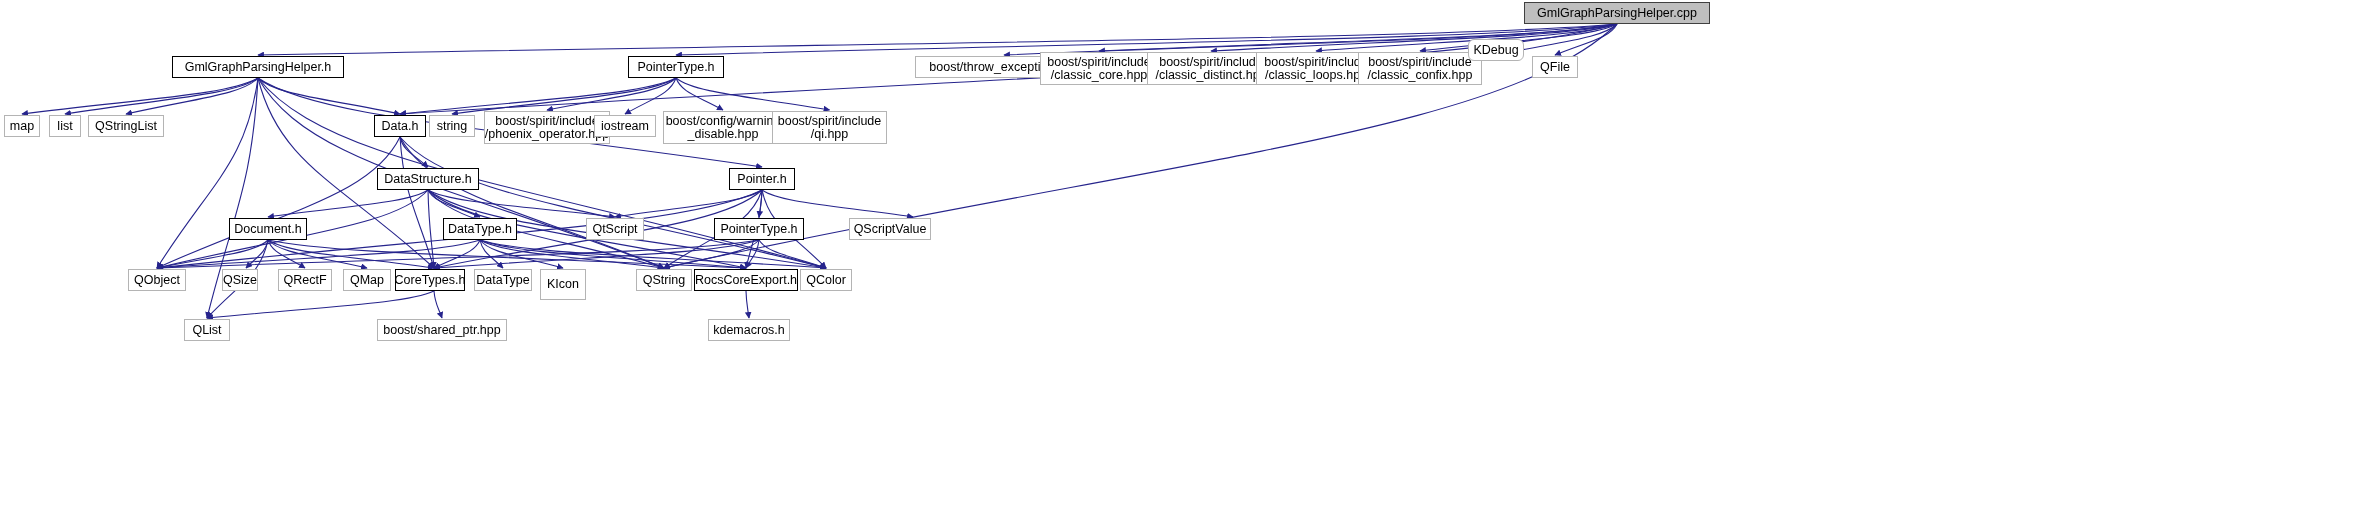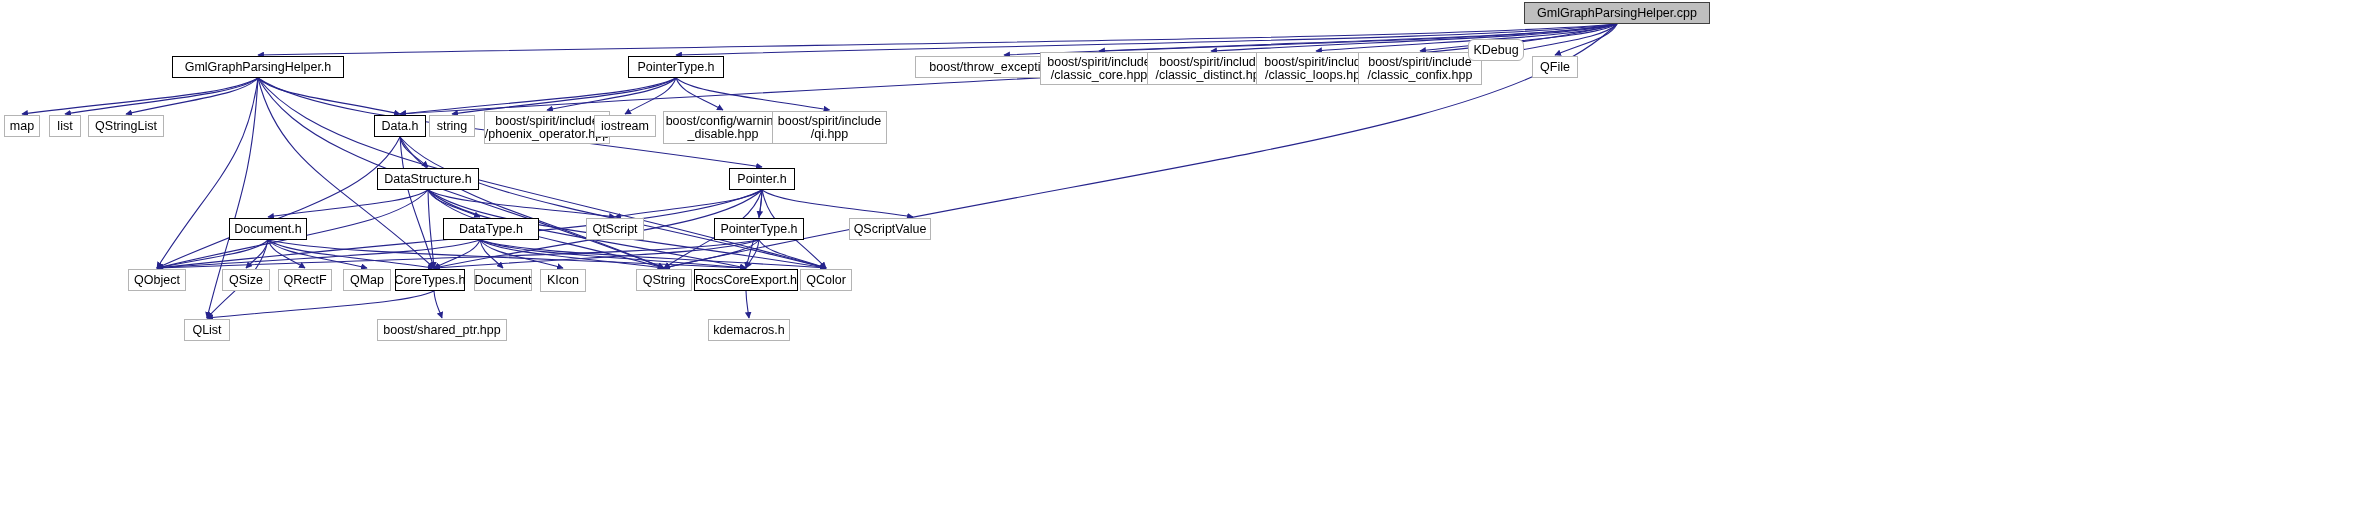--- a/index.html
+++ b/index.html
@@ -153,31 +153,31 @@
       <div class="node light" style="left: 484px; top: 111px; width: 126px; height: 33px;">boost/spirit/include
 /phoenix_operator.hpp</div>
       <div class="node light" style="left: 594px; top: 115px; width: 62px; height: 22px;">iostream</div>
       <div class="node light" style="left: 663px; top: 111px; width: 120px; height: 33px;">boost/config/warning
 _disable.hpp</div>
       <div class="node light" style="left: 772px; top: 111px; width: 115px; height: 33px;">boost/spirit/include
 /qi.hpp</div>
       <div class="node" style="left: 377px; top: 168px; width: 102px; height: 22px;">DataStructure.h</div>
       <div class="node" style="left: 729px; top: 168px; width: 66px; height: 22px;">Pointer.h</div>
       <div class="node" style="left: 229px; top: 218px; width: 78px; height: 22px;">Document.h</div>
-      <div class="node" style="left: 443px; top: 218px; width: 96px; height: 22px;">DataType.h</div>
+      <div class="node" style="left: 443px; top: 218px; width: 74px; height: 22px;">DataType.h</div>
       <div class="node light" style="left: 586px; top: 218px; width: 58px; height: 22px;">QtScript</div>
       <div class="node" style="left: 714px; top: 218px; width: 90px; height: 22px;">PointerType.h</div>
       <div class="node light" style="left: 849px; top: 218px; width: 82px; height: 22px;">QScriptValue</div>
       <div class="node light" style="left: 128px; top: 269px; width: 58px; height: 22px;">QObject</div>
-      <div class="node light" style="left: 222px; top: 269px; width: 48px; height: 22px;">QSize</div>
+      <div class="node light" style="left: 222px; top: 269px; width: 36px; height: 22px;">QSize</div>
       <div class="node light" style="left: 278px; top: 269px; width: 54px; height: 22px;">QRectF</div>
       <div class="node light" style="left: 343px; top: 269px; width: 48px; height: 22px;">QMap</div>
       <div class="node" style="left: 395px; top: 269px; width: 70px; height: 22px;">CoreTypes.h</div>
-      <div class="node light" style="left: 474px; top: 269px; width: 58px; height: 22px;">Document</div>
-      <div class="node light" style="left: 540px; top: 269px; width: 46px; height: 23px;">KIcon</div>
+      <div class="node light" style="left: 474px; top: 269px; width: 58px; height: 22px;">DataType</div>
+      <div class="node light" style="left: 540px; top: 269px; width: 46px; height: 31px;">KIcon</div>
       <div class="node light" style="left: 636px; top: 269px; width: 56px; height: 22px;">QString</div>
       <div class="node" style="left: 694px; top: 269px; width: 104px; height: 22px;">RocsCoreExport.h</div>
       <div class="node light" style="left: 800px; top: 269px; width: 52px; height: 22px;">QColor</div>
       <div class="node light" style="left: 184px; top: 319px; width: 46px; height: 22px;">QList</div>
       <div class="node light" style="left: 377px; top: 319px; width: 130px; height: 22px;">boost/shared_ptr.hpp</div>
       <div class="node light" style="left: 708px; top: 319px; width: 82px; height: 22px;">kdemacros.h</div>
     </div>
 </div>
 
 </body></html>

